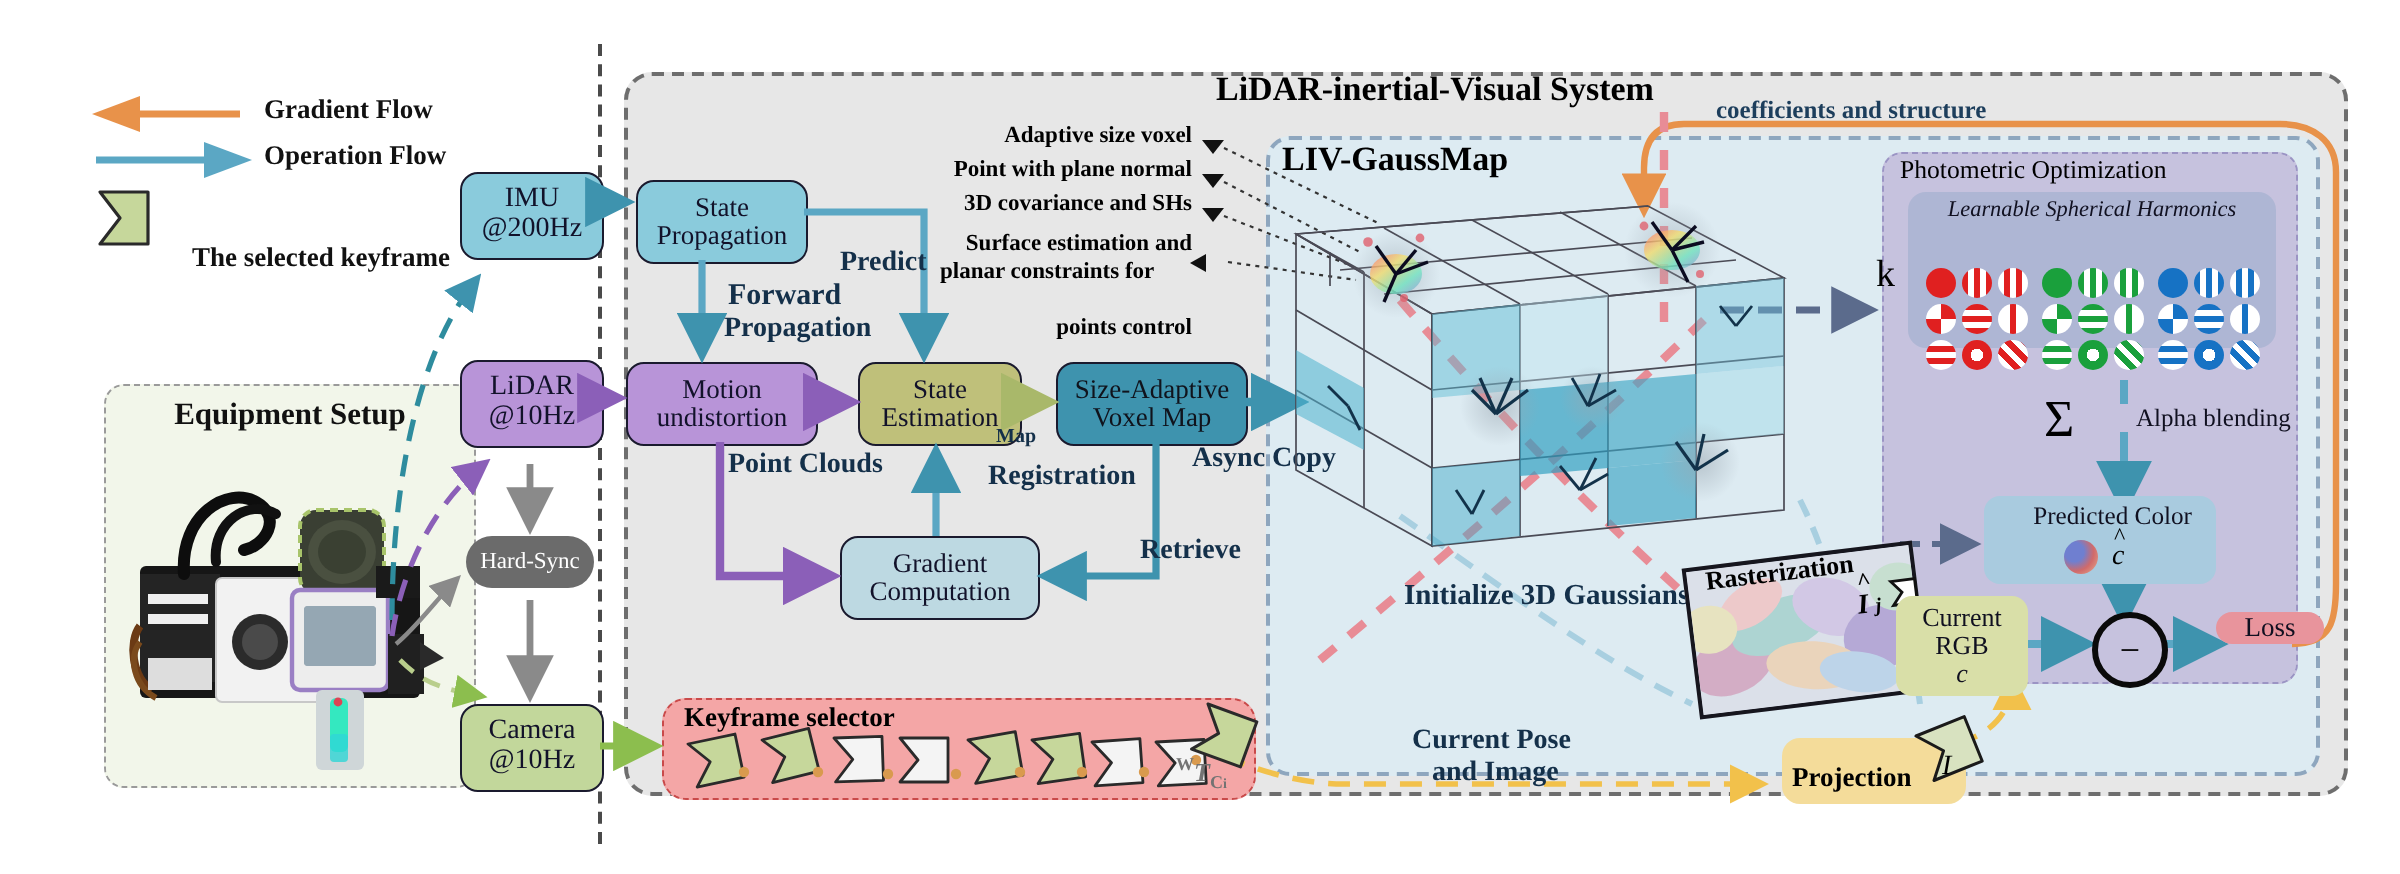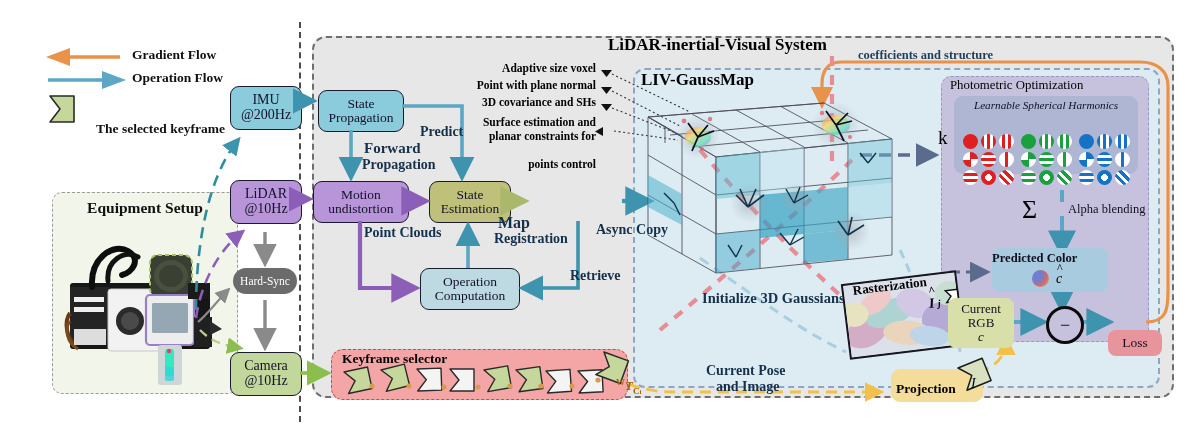--- a/index.html
+++ b/index.html
@@ -127,22 +127,26 @@
     <span>Propagation</span>
   </div>
   <div class="node" style="left:313px;top:181px;width:94px;height:40px;background:#B894D8;font-size:13.5px;">
     <span>Motion</span>
     <span>undistortion</span>
   </div>
   <div class="node" style="left:429px;top:181px;width:80px;height:40px;background:#BFC07A;font-size:13.5px;">
     <span>State</span>
     <span>Estimation</span>
   </div>
+  <div class="node" style="left:528px;top:181px;width:94px;height:40px;background:#3E93AE;font-size:13.5px;color:#10131c;">
+    <span>Size-Adaptive</span>
+    <span>Voxel Map</span>
+  </div>
   <div class="node" style="left:420px;top:268px;width:98px;height:40px;background:#BDD9E2;font-size:13.5px;">
-    <span>Operation</span>
+    <span>Gradient</span>
     <span>Computation</span>
   </div>
 
   <svg class="layer">
     <defs>
       <marker id="ahBlue" markerWidth="7" markerHeight="7" refX="5.4" refY="3.5" orient="auto">
         <path d="M0,0 L7,3.5 L0,7 z" fill="#3E93AE"></path>
         </marker>
       <marker id="ahPurple" markerWidth="7" markerHeight="7" refX="5.4" refY="3.5" orient="auto">
         <path d="M0,0 L7,3.5 L0,7 z" fill="#8B5FB8"></path>
@@ -247,34 +251,34 @@
       <path d="M832 56 L832 170"></path>
       <path d="M700 150 C760 220 820 280 880 330"></path>
       <path d="M660 330 C720 280 790 220 852 160"></path>
     </g>
   </svg>
 
   <div class="lbl" style="left:420px;top:124px;font-size:14px;color:#14304a;">Predict</div>
   <div class="lbl" style="left:364px;top:140px;font-size:15px;color:#14304a;">Forward</div>
   <div class="lbl" style="left:362px;top:157px;font-size:14px;color:#14304a;">Propagation</div>
   <div class="lbl" style="left:364px;top:225px;font-size:14px;color:#14304a;">Point Clouds</div>
-  <div class="lbl" style="left:498px;top:214px;font-size:16px;color:#14304a;">Map</div>
+  <div class="lbl" style="left:498px;top:214px;font-size:10px;color:#14304a;">Map</div>
   <div class="lbl" style="left:494px;top:231px;font-size:14px;color:#14304a;">Registration</div>
   <div class="lbl" style="left:570px;top:268px;font-size:14px;color:#14304a;">Retrieve</div>
   <div class="lbl" style="left:596px;top:222px;font-size:14px;color:#14304a;">Async Copy</div>
 
   <div class="lbl" style="left:608px;top:36px;font-size:17px;color:#000;">LiDAR-inertial-Visual System</div>
   <div class="lbl" style="left:641px;top:71px;font-size:17px;color:#000;">LIV-GaussMap</div>
   <div class="lbl" style="left:858px;top:49px;font-size:12.5px;color:#1D3E5C;">coefficients and structure</div>
 
   <div class="lbl" style="left:486px;top:62px;width:110px;text-align:right;font-size:11.5px;color:#000;">Adaptive size voxel</div>
   <div class="lbl" style="left:466px;top:79px;width:130px;text-align:right;font-size:11.5px;color:#000;">Point with plane normal</div>
   <div class="lbl" style="left:470px;top:96px;width:126px;text-align:right;font-size:11.5px;color:#000;">3D covariance and SHs</div>
   <div class="lbl" style="left:470px;top:116px;width:126px;text-align:right;font-size:11.5px;color:#000;">Surface estimation and</div>
-  <div class="lbl" style="left:470px;top:130px;width:126px;text-align:right;font-size:11.5px;color:#000;">planar constraints for</div>
+  <div class="lbl" style="left:470px;top:130px;width:126px;font-size:11.5px;color:#000;">planar constraints for</div>
   <div class="lbl" style="left:470px;top:144px;width:126px;text-align:right;font-size:11.5px;color:#000;margin-top:14px;">points control</div>
 
   <div class="abs" style="left:640px;top:95px;width:260px;height:200px;">
     <svg width="260" height="200" viewBox="0 0 260 200">
       <defs>
         <radialGradient id="gauBlur">
             <stop offset="0%" stop-color="#9aa6b0" stop-opacity=".55"></stop>
           <stop offset="100%" stop-color="#9aa6b0" stop-opacity="0"></stop>
           </radialGradient>
         <linearGradient id="gs1" x1="0" y1="0" x2="1" y2="1">
@@ -451,43 +455,43 @@
         <div class="shd" style="background:radial-gradient(#fff 0 30%,#1672C4 30%);"></div>
         <div class="shd" style="background:repeating-linear-gradient(45deg,#1672C4 0 3px,#fff 3px 6px);"></div>
       </div>
     </div>
   </div>
 
   <div class="lbl" style="left:1022px;top:196px;font-size:26px;color:#000;font-weight:normal;">Σ</div>
   <div class="lbl" style="left:1068px;top:203px;font-size:12.5px;color:#101020;font-weight:normal;">Alpha blending</div>
 
   <div class="abs" style="left:992px;top:248px;width:116px;height:44px;background:#A9CBDF;border-radius:8px;">
-    <div class="lbl" style="left:0;top:4px;width:104px;text-align:left;font-size:12.6px;color:#101020;font-weight:bold;">Predicted Color</div>
+    <div class="lbl" style="left:0;top:4px;width:104px;text-align:right;font-size:12.6px;color:#101020;font-weight:normal;">Predicted Color</div>
     <div class="abs" style="left:40px;top:22px;width:17px;height:17px;border-radius:50%;
                 background:radial-gradient(circle at 30% 35%,#6f7fd0 0 30%,#d06a6a 60%,#e8b090 100%);"></div>
     <div class="abs" style="left:64px;top:18px;font-size:14px;color:#000;font-style:italic;">
       <span style="position:absolute;left:1px;top:-5px;font-size:12px;font-style:normal;">^</span>
       <span style="position:relative;top:5px;">c</span>
     </div>
   </div>
 
   <div class="abs ctr" style="left:948px;top:298px;width:66px;height:50px;background:#D9DFA8;border-radius:8px;
               flex-direction:column;line-height:1.08;font-size:13px;color:#101020;">
     <span>Current</span>
     <span>RGB</span>
     <span style="font-style:italic;">c</span>
   </div>
 
   <div class="abs ctr" style="left:1046px;top:306px;width:32px;height:32px;border-radius:50%;
               border:3px solid #0a0a0a;background:#C6C2DE;font-size:18px;color:#000;">
     <span>−</span>
   </div>
 
-  <div class="abs ctr" style="left:1108px;top:306px;width:54px;height:26px;background:#E8949C;border-radius:8px;
-              font-size:13.5px;color:#101020;margin-top:24px;">
+  <div class="abs ctr" style="left:1108px;top:306px;width:54px;height:16px;background:#E8949C;border-radius:8px;
+              font-size:13.5px;color:#101020;">
     <span>Loss</span>
   </div>
 
   <div class="lbl" style="left:342px;top:352px;font-size:13.5px;color:#000;">Keyframe selector</div>
   <svg class="layer">
     <g transform="translate(344,372) rotate(-12)">
       <path d="M0 0 L24 0 L24 22 L0 22 L9 11 Z" fill="#C6D79B" stroke="#2a2a2a" stroke-width="1.4" stroke-linejoin="round"></path>
       </g>
     <g transform="translate(381,370) rotate(-14)">
       <path d="M0 0 L24 0 L24 22 L0 22 L9 11 Z" fill="#C6D79B" stroke="#2a2a2a" stroke-width="1.4" stroke-linejoin="round"></path>
@@ -518,21 +522,21 @@
       <circle cx="372" cy="386" r="2.6"></circle>
         <circle cx="409" cy="386" r="2.6"></circle>
       <circle cx="444" cy="387" r="2.6"></circle>
         <circle cx="478" cy="387" r="2.6"></circle>
       <circle cx="510" cy="386" r="2.6"></circle>
         <circle cx="541" cy="386" r="2.6"></circle>
       <circle cx="572" cy="386" r="2.6"></circle>
         <circle cx="598" cy="380" r="2.6"></circle>
     </g>
   </svg>
-  <div class="lbl" style="left:588px;top:378px;font-size:13px;color:#a16207;margin-left:28px;">
+  <div class="lbl" style="left:588px;top:378px;font-size:13px;color:#737373;">
     <span style="font-size:9px;vertical-align:super;">W</span><span style="font-style:italic;">T</span><span style="font-size:9px;vertical-align:sub;">C</span><span style="font-size:7px;vertical-align:sub;">i</span>
   </div>
 
   <div class="lbl" style="left:706px;top:363px;font-size:14px;color:#14304a;">Current Pose</div>
   <div class="lbl" style="left:716px;top:379px;font-size:14px;color:#14304a;">and Image</div>
   <div class="lbl" style="left:896px;top:382px;font-size:13.5px;color:#000;">Projection</div>
   <svg class="layer">
     <g transform="translate(958,368) rotate(-22)">
       <path d="M0 0 L26 0 L26 24 L0 24 L10 12 Z" fill="#D8E2C0" stroke="#1a1a1a" stroke-width="1.5" stroke-linejoin="round"></path>
     </g>

